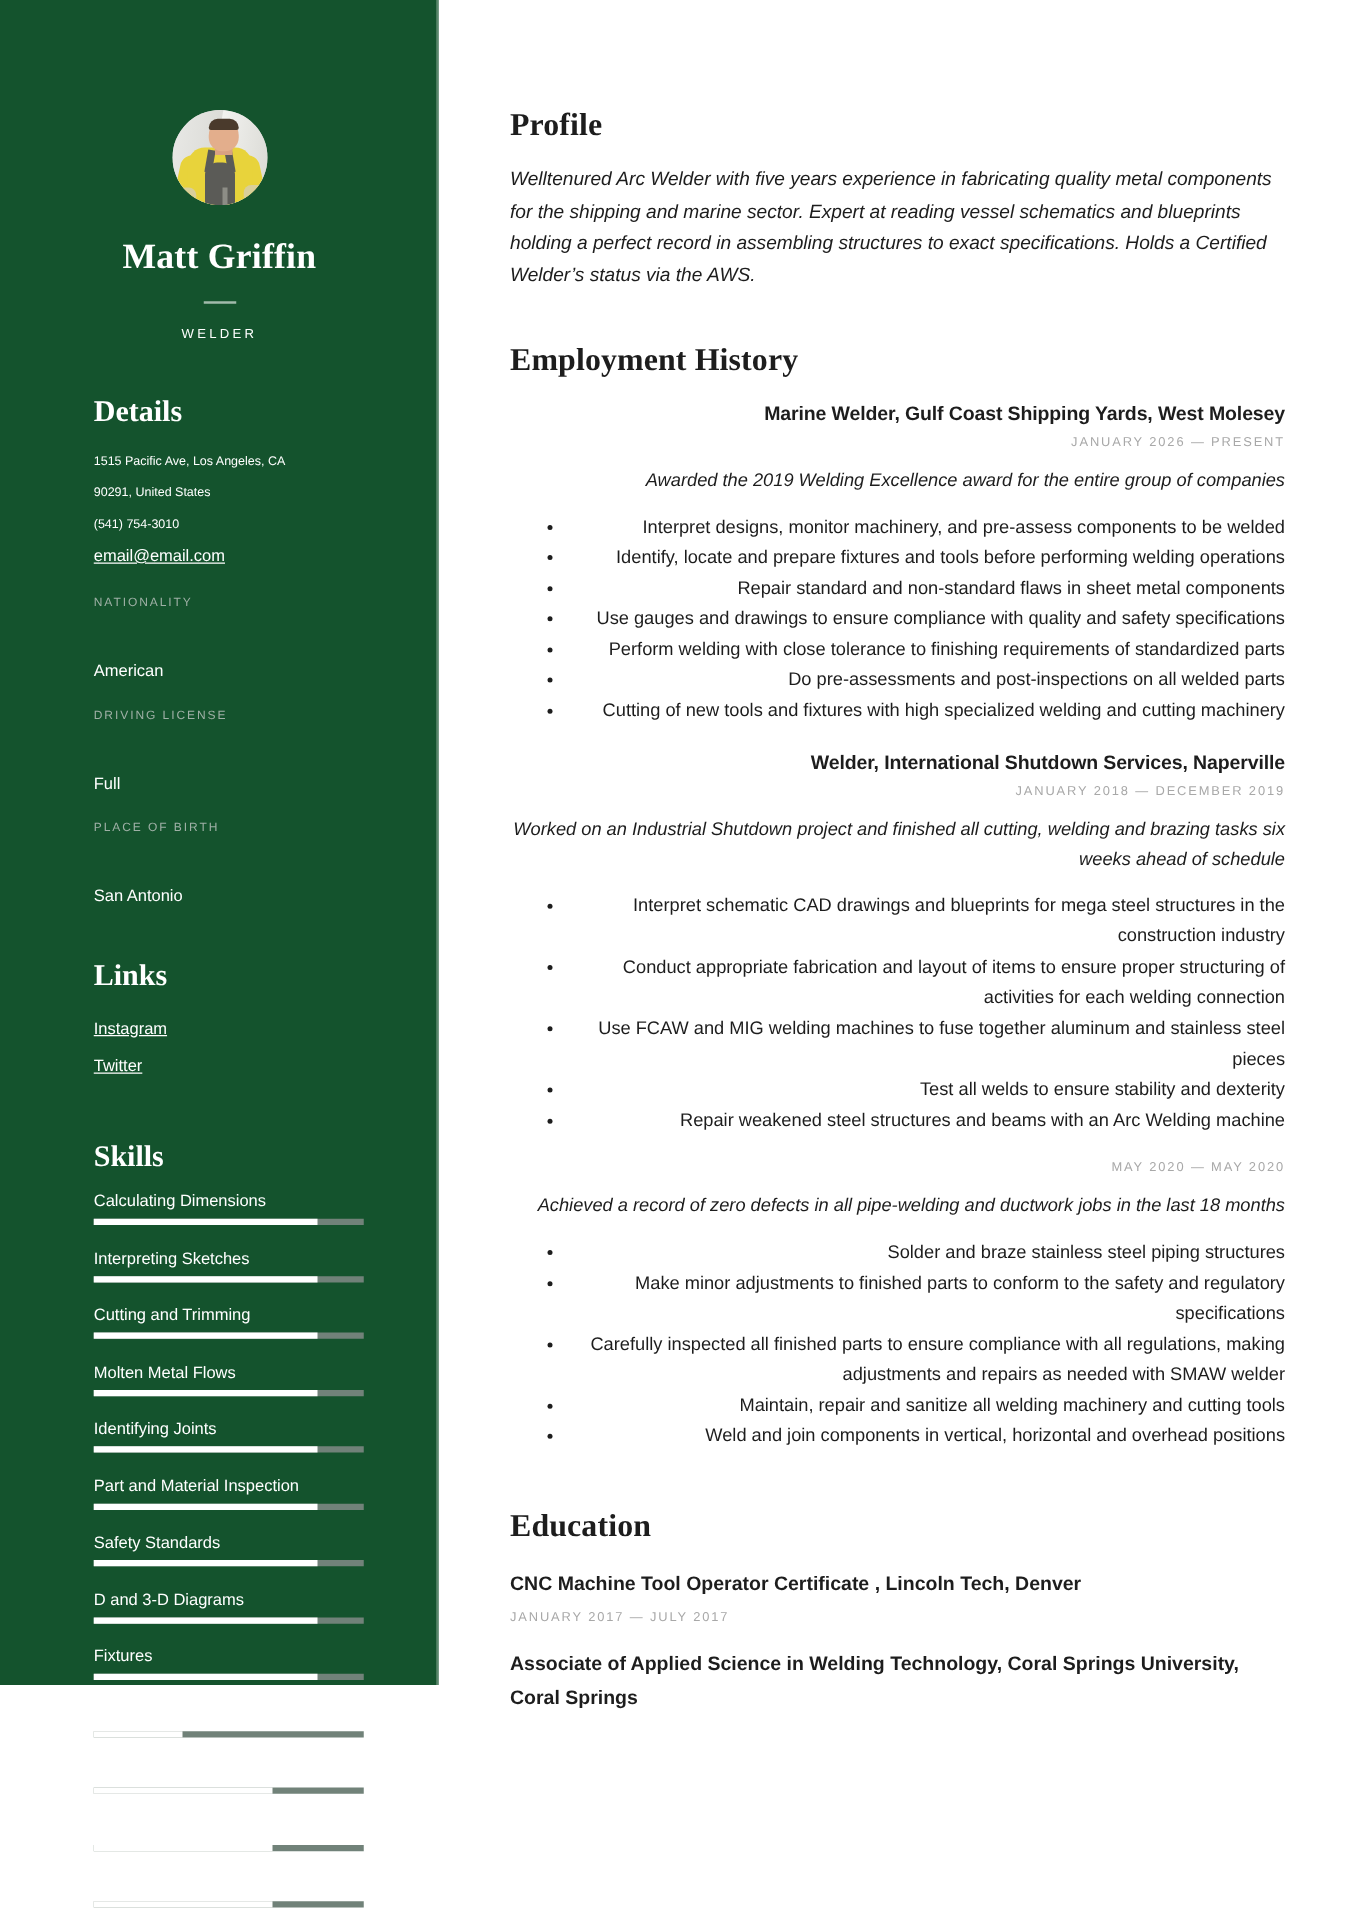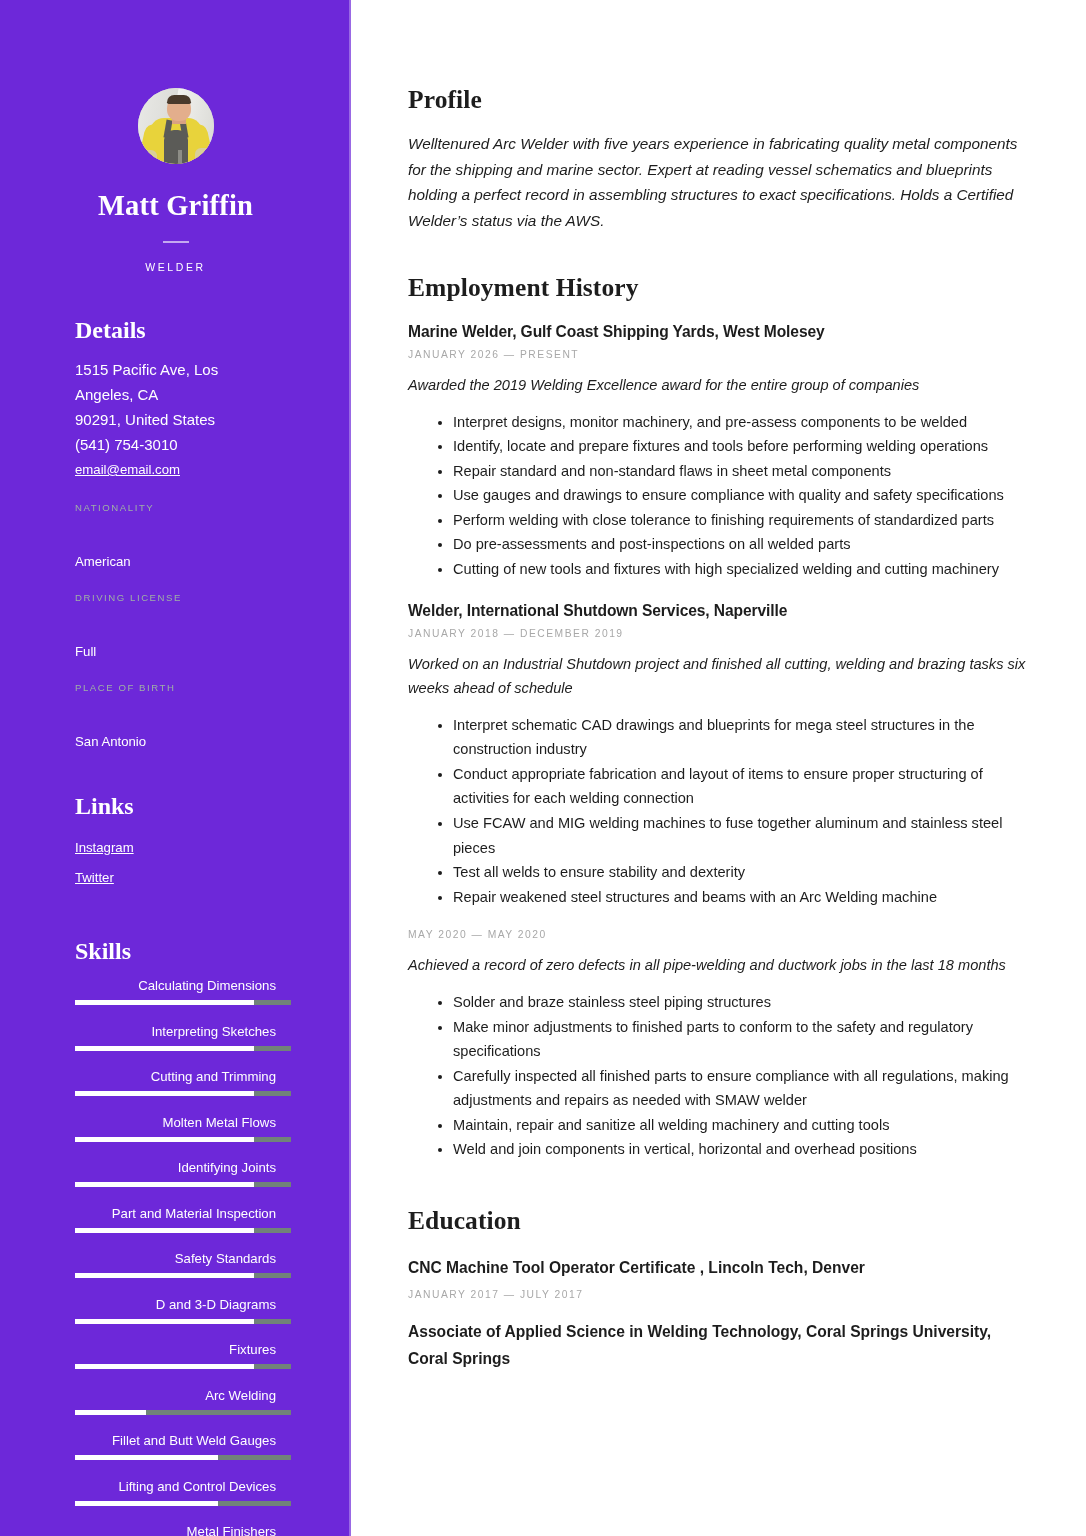--- a/index.html
+++ b/index.html
@@ -13,22 +13,22 @@
   body {
     font-family: "Liberation Sans", sans-serif;
     display: flex;
     overflow: hidden;
   }
 
   
   .sidebar {
     width: 351px;
     min-width: 351px;
-    height: 1536px;
-    background: #6d28d9;
+    height: 1348px;
+    background: #14532d;
     padding: 0 75px 0 75px;
     color: #ffffff;
     position: relative;
   }
   .sidebar::after {
     content: "";
     position: absolute;
     top: 0; right: 0; bottom: 0;
     width: 2px;
     background: rgba(255,255,255,0.30);
@@ -88,21 +88,21 @@
     font-family: "Liberation Serif", serif;
     font-weight: bold;
     font-size: 24px;
     margin-top: 44px;
     margin-bottom: 13px;
   }
   .side-h.links-h  { margin-top: 41px; }
   .side-h.skills-h { margin-top: 45px; }
 
   .detail-line {
-    font-size: 15px;
+    font-size: 10px;
     line-height: 25px;
     color: #ffffff;
   }
   .detail-email {
     font-size: 13.2px;
     line-height: 25px;
     color: #ffffff;
     text-decoration: underline;
     display: inline-block;
   }
@@ -122,21 +122,20 @@
   .link-item {
     font-size: 13.2px;
     line-height: 30px;
     color: #ffffff;
     text-decoration: underline;
     display: block;
   }
 
   .skill {
     margin-bottom: 18.5px;
-    text-align: right;
   }
   .skill-label {
     font-size: 13.2px;
     margin-bottom: 7px;
   }
   .skill-track {
     width: 216px;
     height: 5px;
     background: #718279;
   }
@@ -162,21 +161,21 @@
   .section-education  { margin-top: 44px; }
 
   .profile-text {
     font-style: italic;
     font-size: 15.3px;
     line-height: 25.5px;
     margin-top: 16px;
     color: #1d1d1d;
   }
 
-  .job { margin-top: 20px; }
+  .job { margin-top: 20px; text-align: right; }
   .job-heading {
     font-size: 15.6px;
     font-weight: bold;
     letter-spacing: -0.1px;
   }
   .job-date {
     font-size: 10.3px;
     letter-spacing: 1.5px;
     color: #a8a8a8;
     margin-top: 8px;

